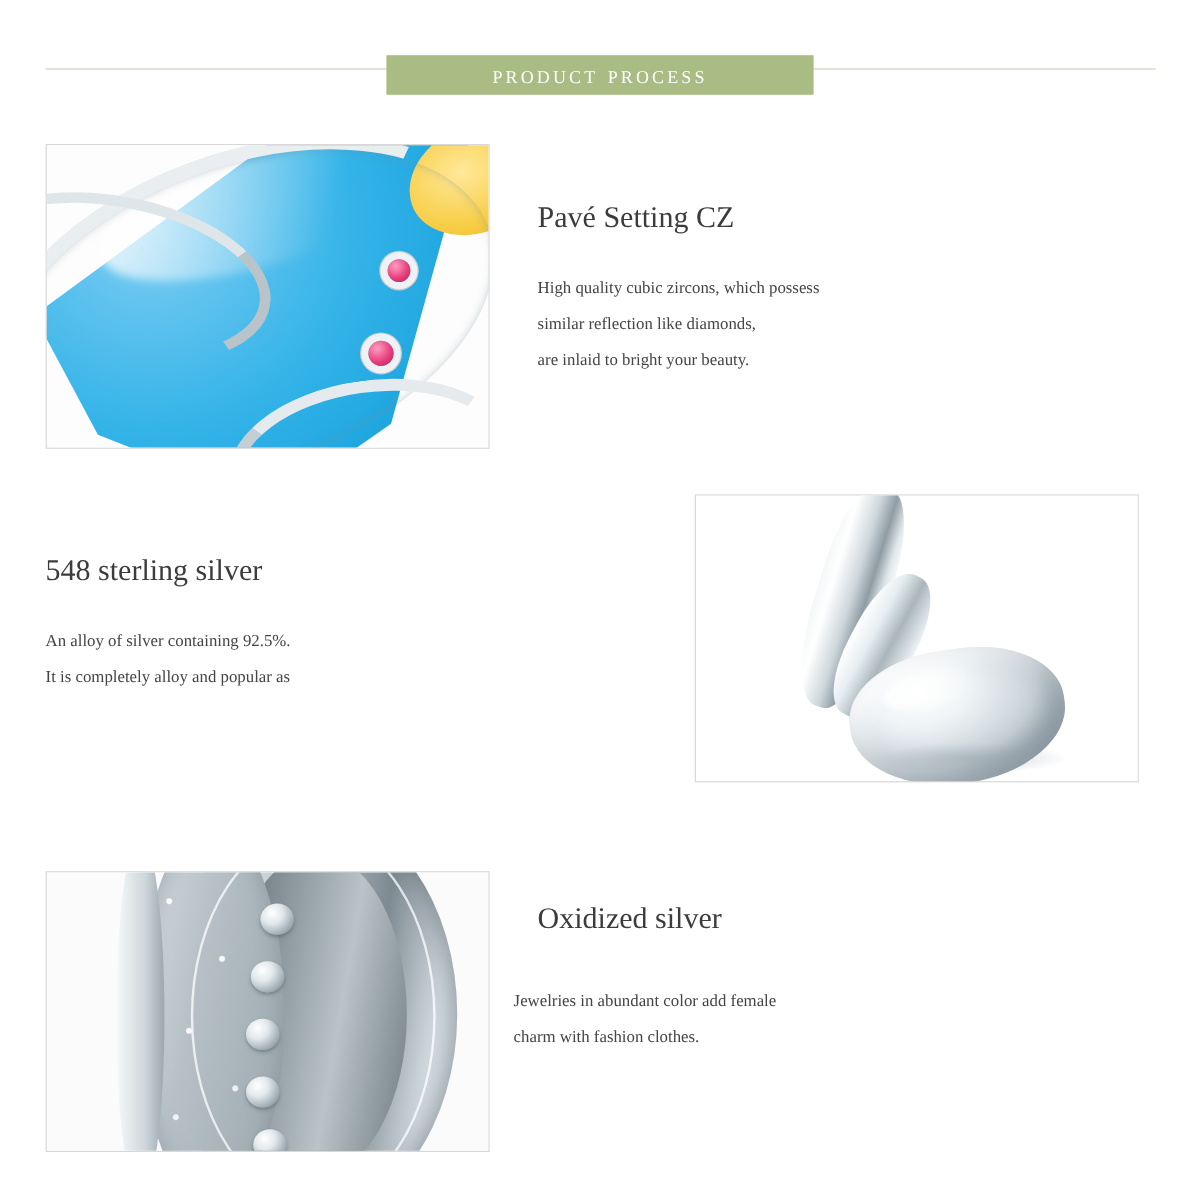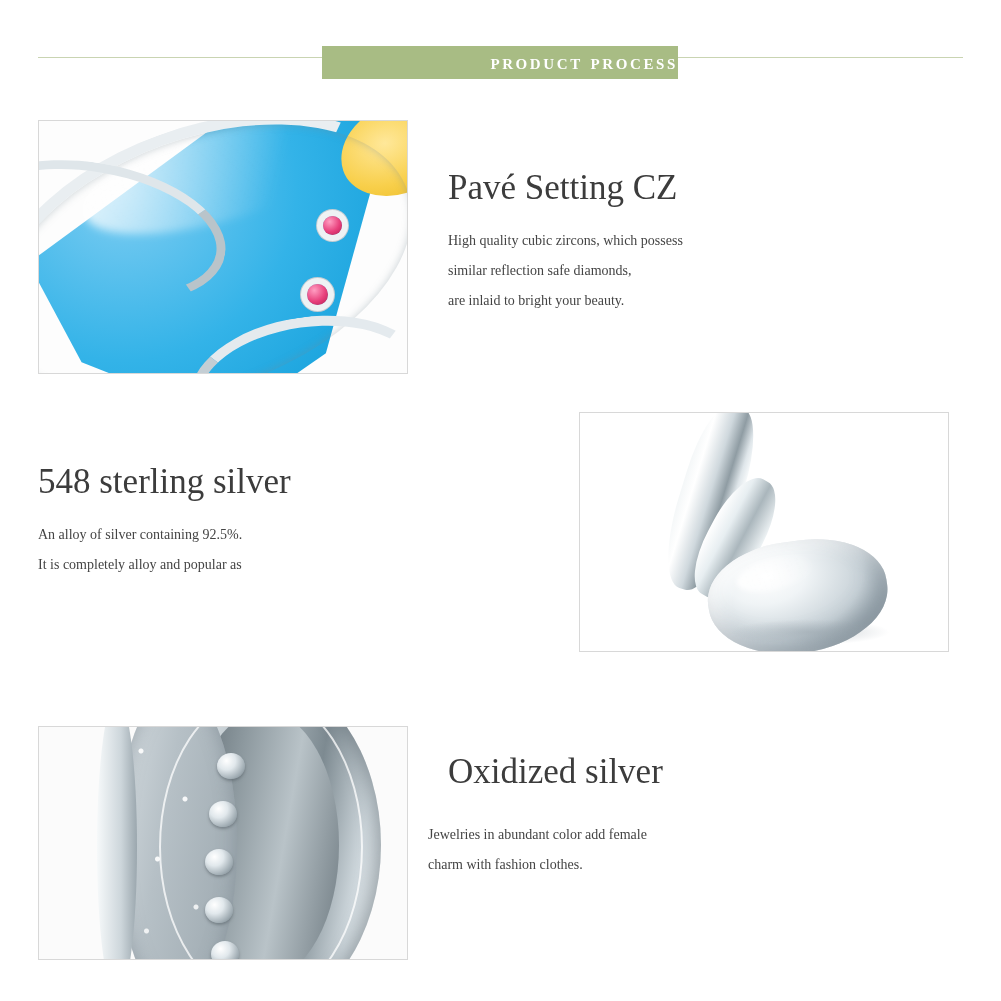--- a/index.html
+++ b/index.html
@@ -34,22 +34,21 @@
   }
   .banner-tab {
     position: absolute;
     top: 46px;
     left: 322px;
     width: 356px;
     height: 33px;
     background: #a8bc84;
     display: flex;
     align-items: center;
-    justify-content: flex-end;
-    font-weight: bold;
+    justify-content: center;
   }
   .banner-tab-text {
     color: #ffffff;
     font-family: "Liberation Serif", serif;
     font-size: 21px;
     letter-spacing: 2.6px;
     font-variant: small-caps;
     text-transform: lowercase;
     white-space: nowrap;
   }
@@ -62,21 +61,21 @@
     overflow: hidden;
   }
   .photo-inner {
     position: absolute;
     top: 0; left: 0; right: 0; bottom: 0;
   }
 
   .block-title {
     position: absolute;
     font-family: "Liberation Serif", serif;
-    font-size: 35px;
+    font-size: 25px;
     color: #3c3c3c;
     white-space: nowrap;
   }
   .block-body {
     position: absolute;
     font-family: "Liberation Serif", serif;
     font-size: 14px;
     line-height: 30px;
     color: #444444;
   }
@@ -291,21 +290,21 @@
     <div class="silver-rim"></div>
     <div class="silver-band"></div>
     <div class="silver-foot"></div>
     <div class="gem gem1"></div>
     <div class="gem gem2"></div>
   </div>
 </div>
 <div class="block-title" id="title1">Pavé Setting CZ</div>
 <div class="block-body" id="body1">
   <div>High quality cubic zircons, which possess</div>
-  <div>similar reflection safe diamonds,</div>
+  <div>similar reflection like diamonds,</div>
   <div>are inlaid to bright your beauty.</div>
 </div>
 
 <div class="photo" id="photo2">
   <div class="photo-inner">
     <div class="bg"></div>
     <div class="stem"></div>
     <div class="stem2"></div>
     <div class="bowl"></div>
     <div class="bowl-hl"></div>

